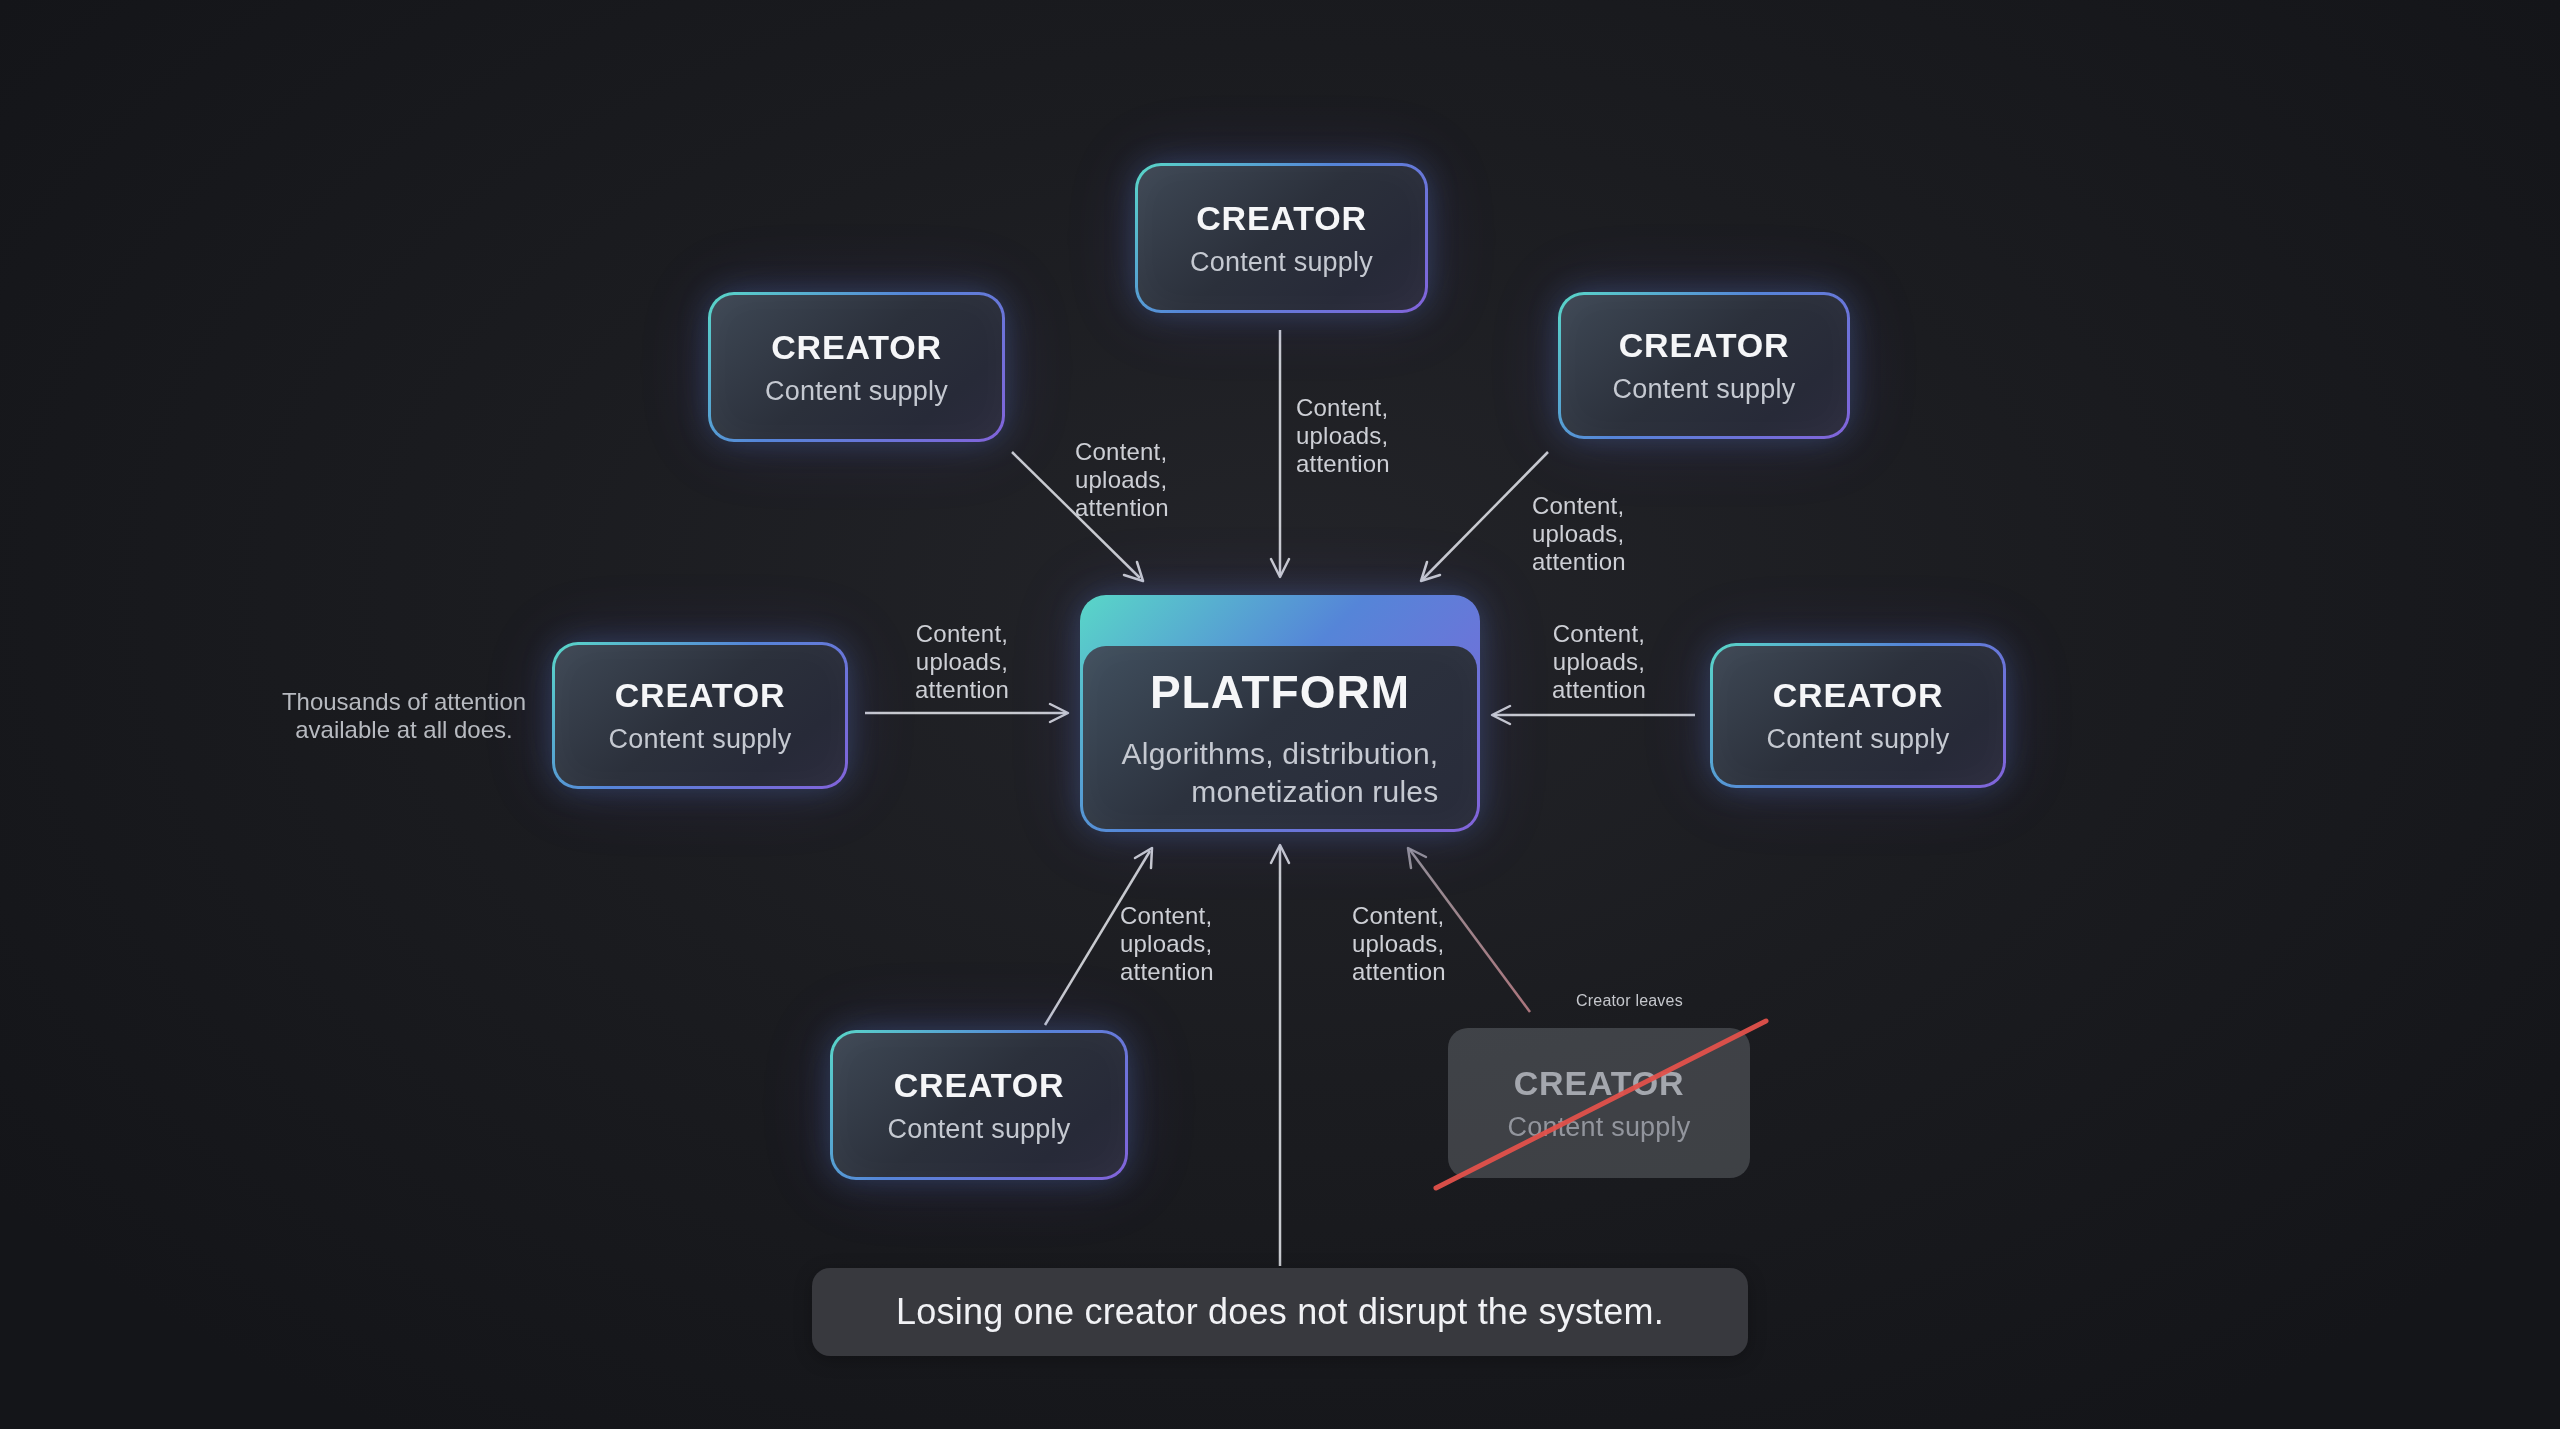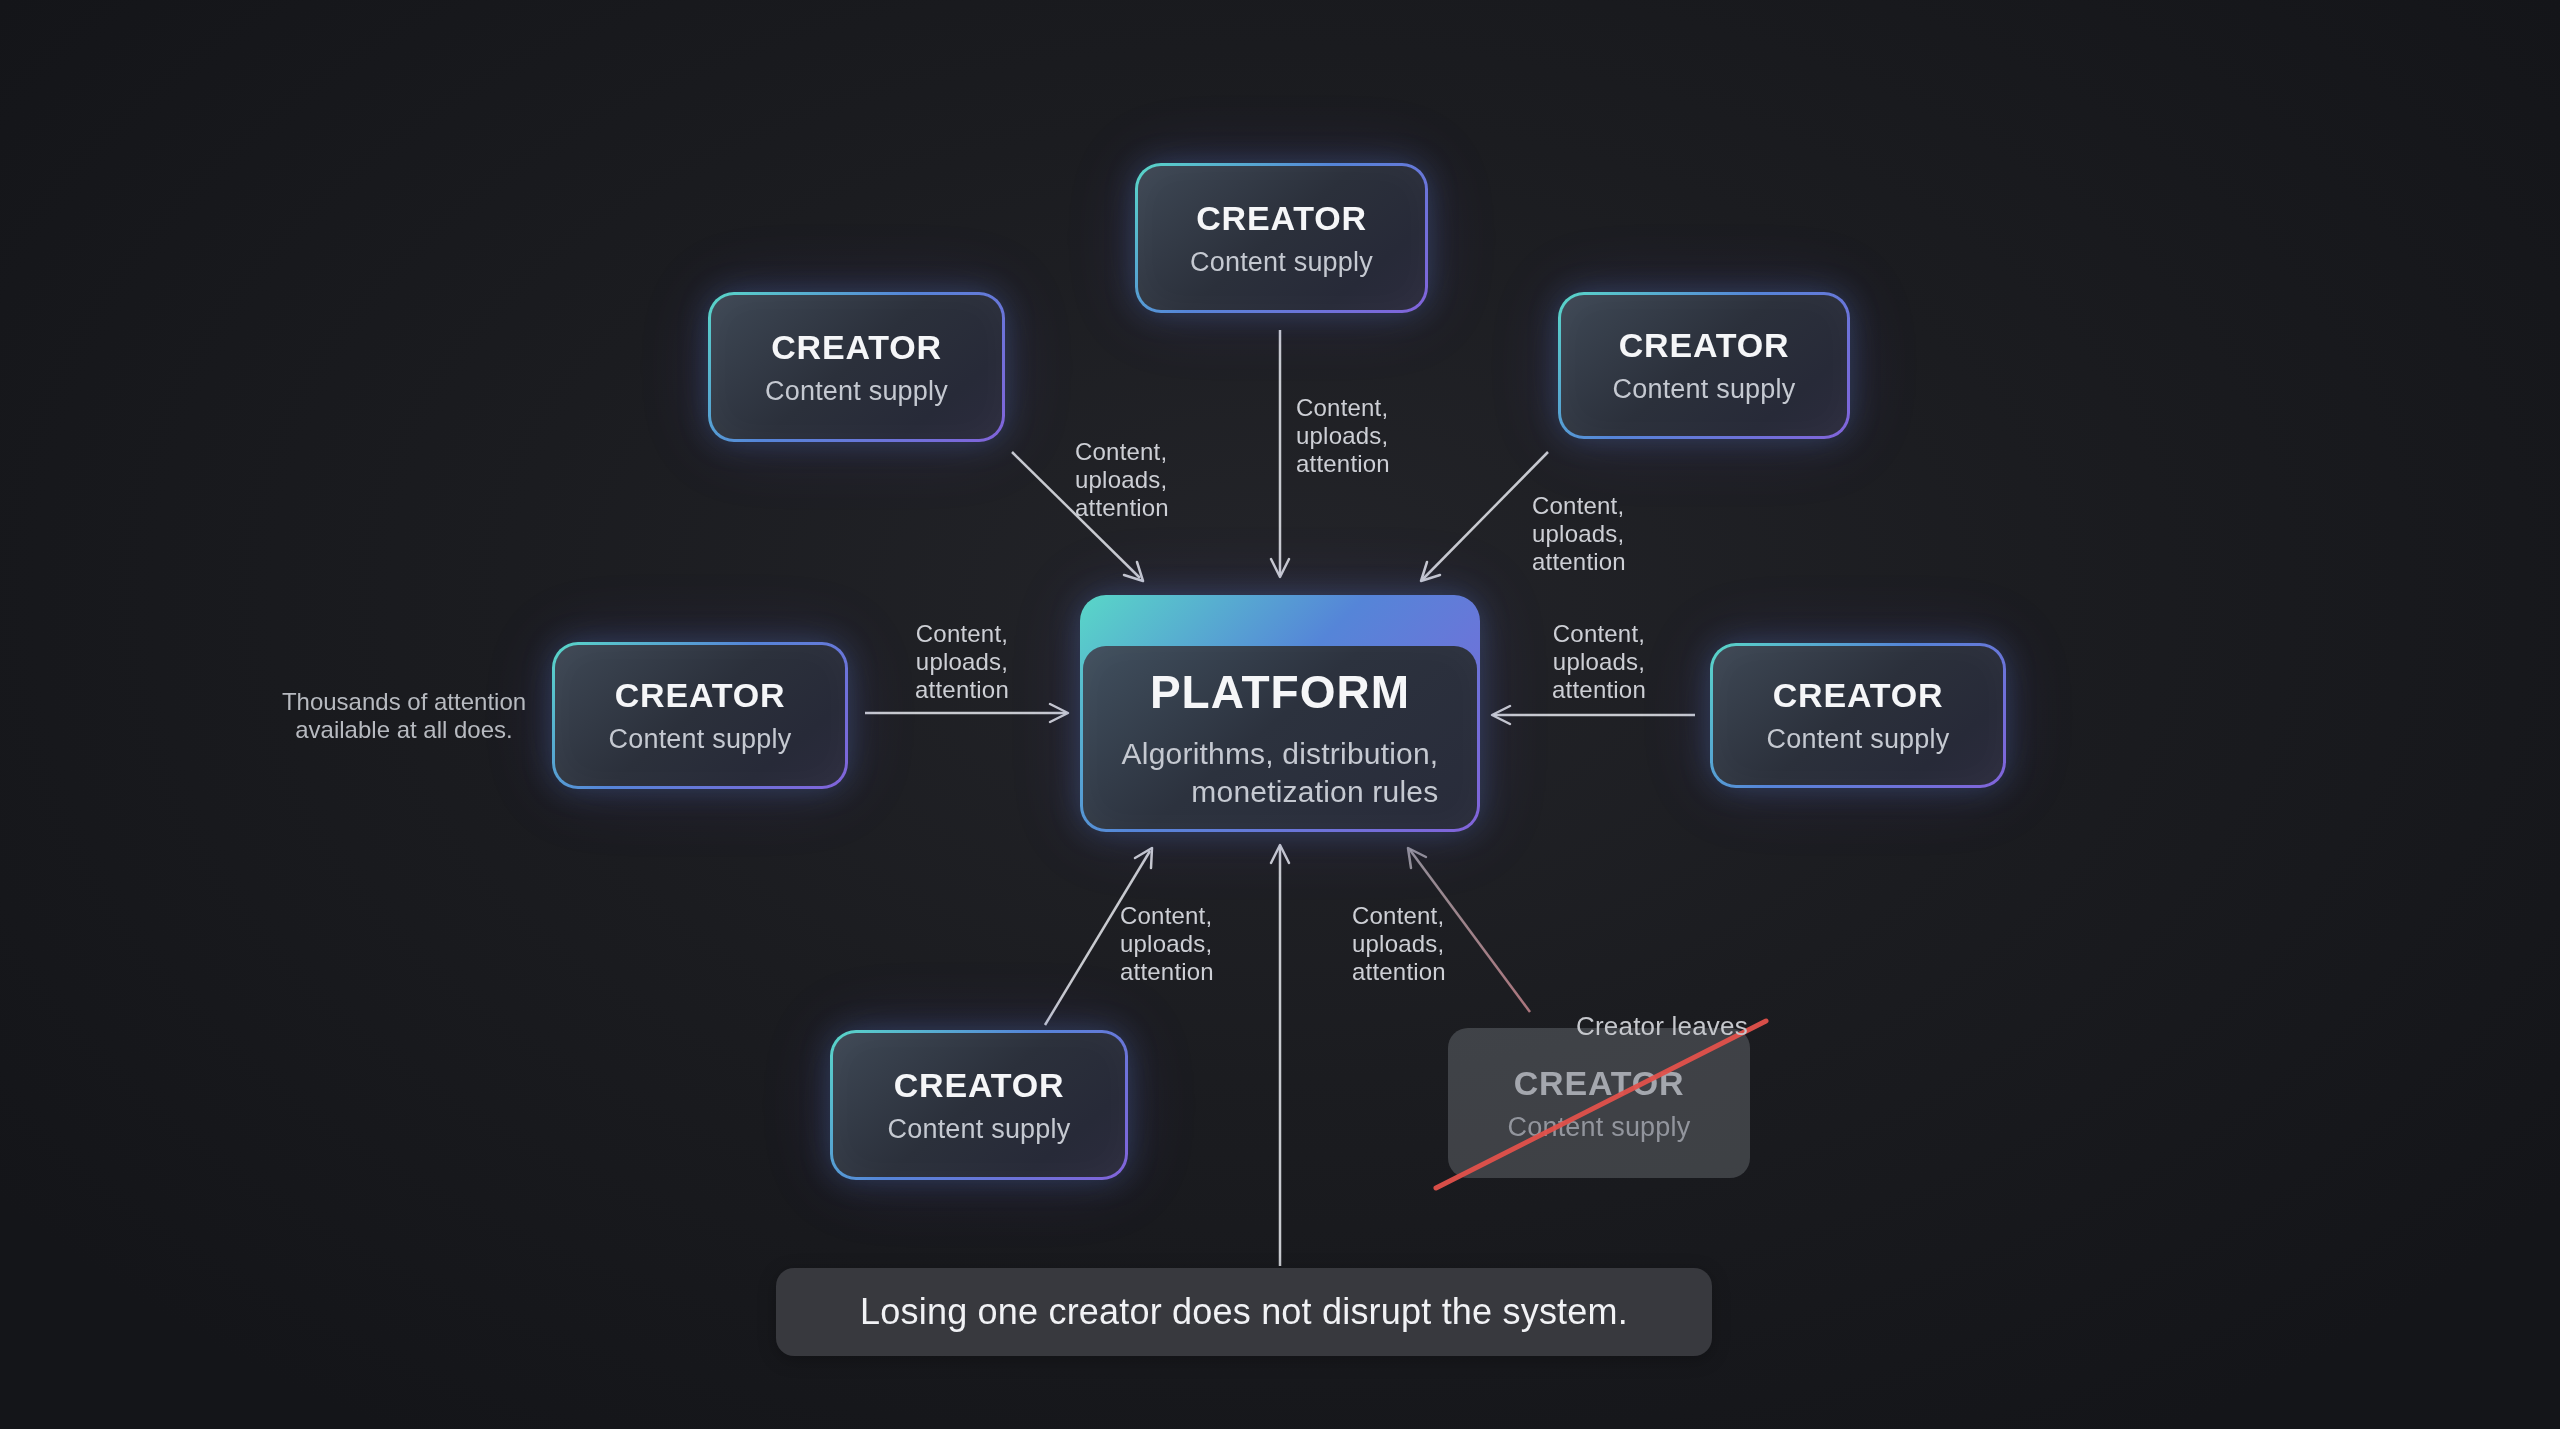--- a/index.html
+++ b/index.html
@@ -68,25 +68,25 @@
   .flow-label span{display:block;}
 
   .side-note{
     position:absolute;z-index:2;left:254px;top:688px;width:300px;
     font-size:24px;line-height:28px;color:#b7bac0;text-align:center;
   }
   .side-note span{display:block;}
 
   .creator-leaves{
     position:absolute;z-index:4;left:1576px;top:992px;
-    font-size:26px;color:#c5c7cc;letter-spacing:0.2px;margin-top:19px;
+    font-size:16px;color:#c5c7cc;letter-spacing:0.2px;
   }
 
   .caption{
-    position:absolute;z-index:2;left:776px;top:1268px;width:936px;height:88px;
+    position:absolute;z-index:2;left:812px;top:1268px;width:936px;height:88px;
     border-radius:18px;background:#38393e;
     display:flex;align-items:center;justify-content:center;
     box-shadow:0 4px 18px rgba(0,0,0,0.25);
   }
   .caption-text{font-size:36px;color:#f1f2f5;letter-spacing:0.2px;}
 
   
   .shaft{stroke:#d2d4d9;stroke-width:2.5;fill:none;opacity:0.95;}
   .head{stroke:#d2d4d9;stroke-width:2.5;fill:none;stroke-linecap:round;stroke-linejoin:round;opacity:0.95;}
   .shaft-faded{stroke:url(#fadeLine);stroke-width:2.5;fill:none;opacity:0.85;}

